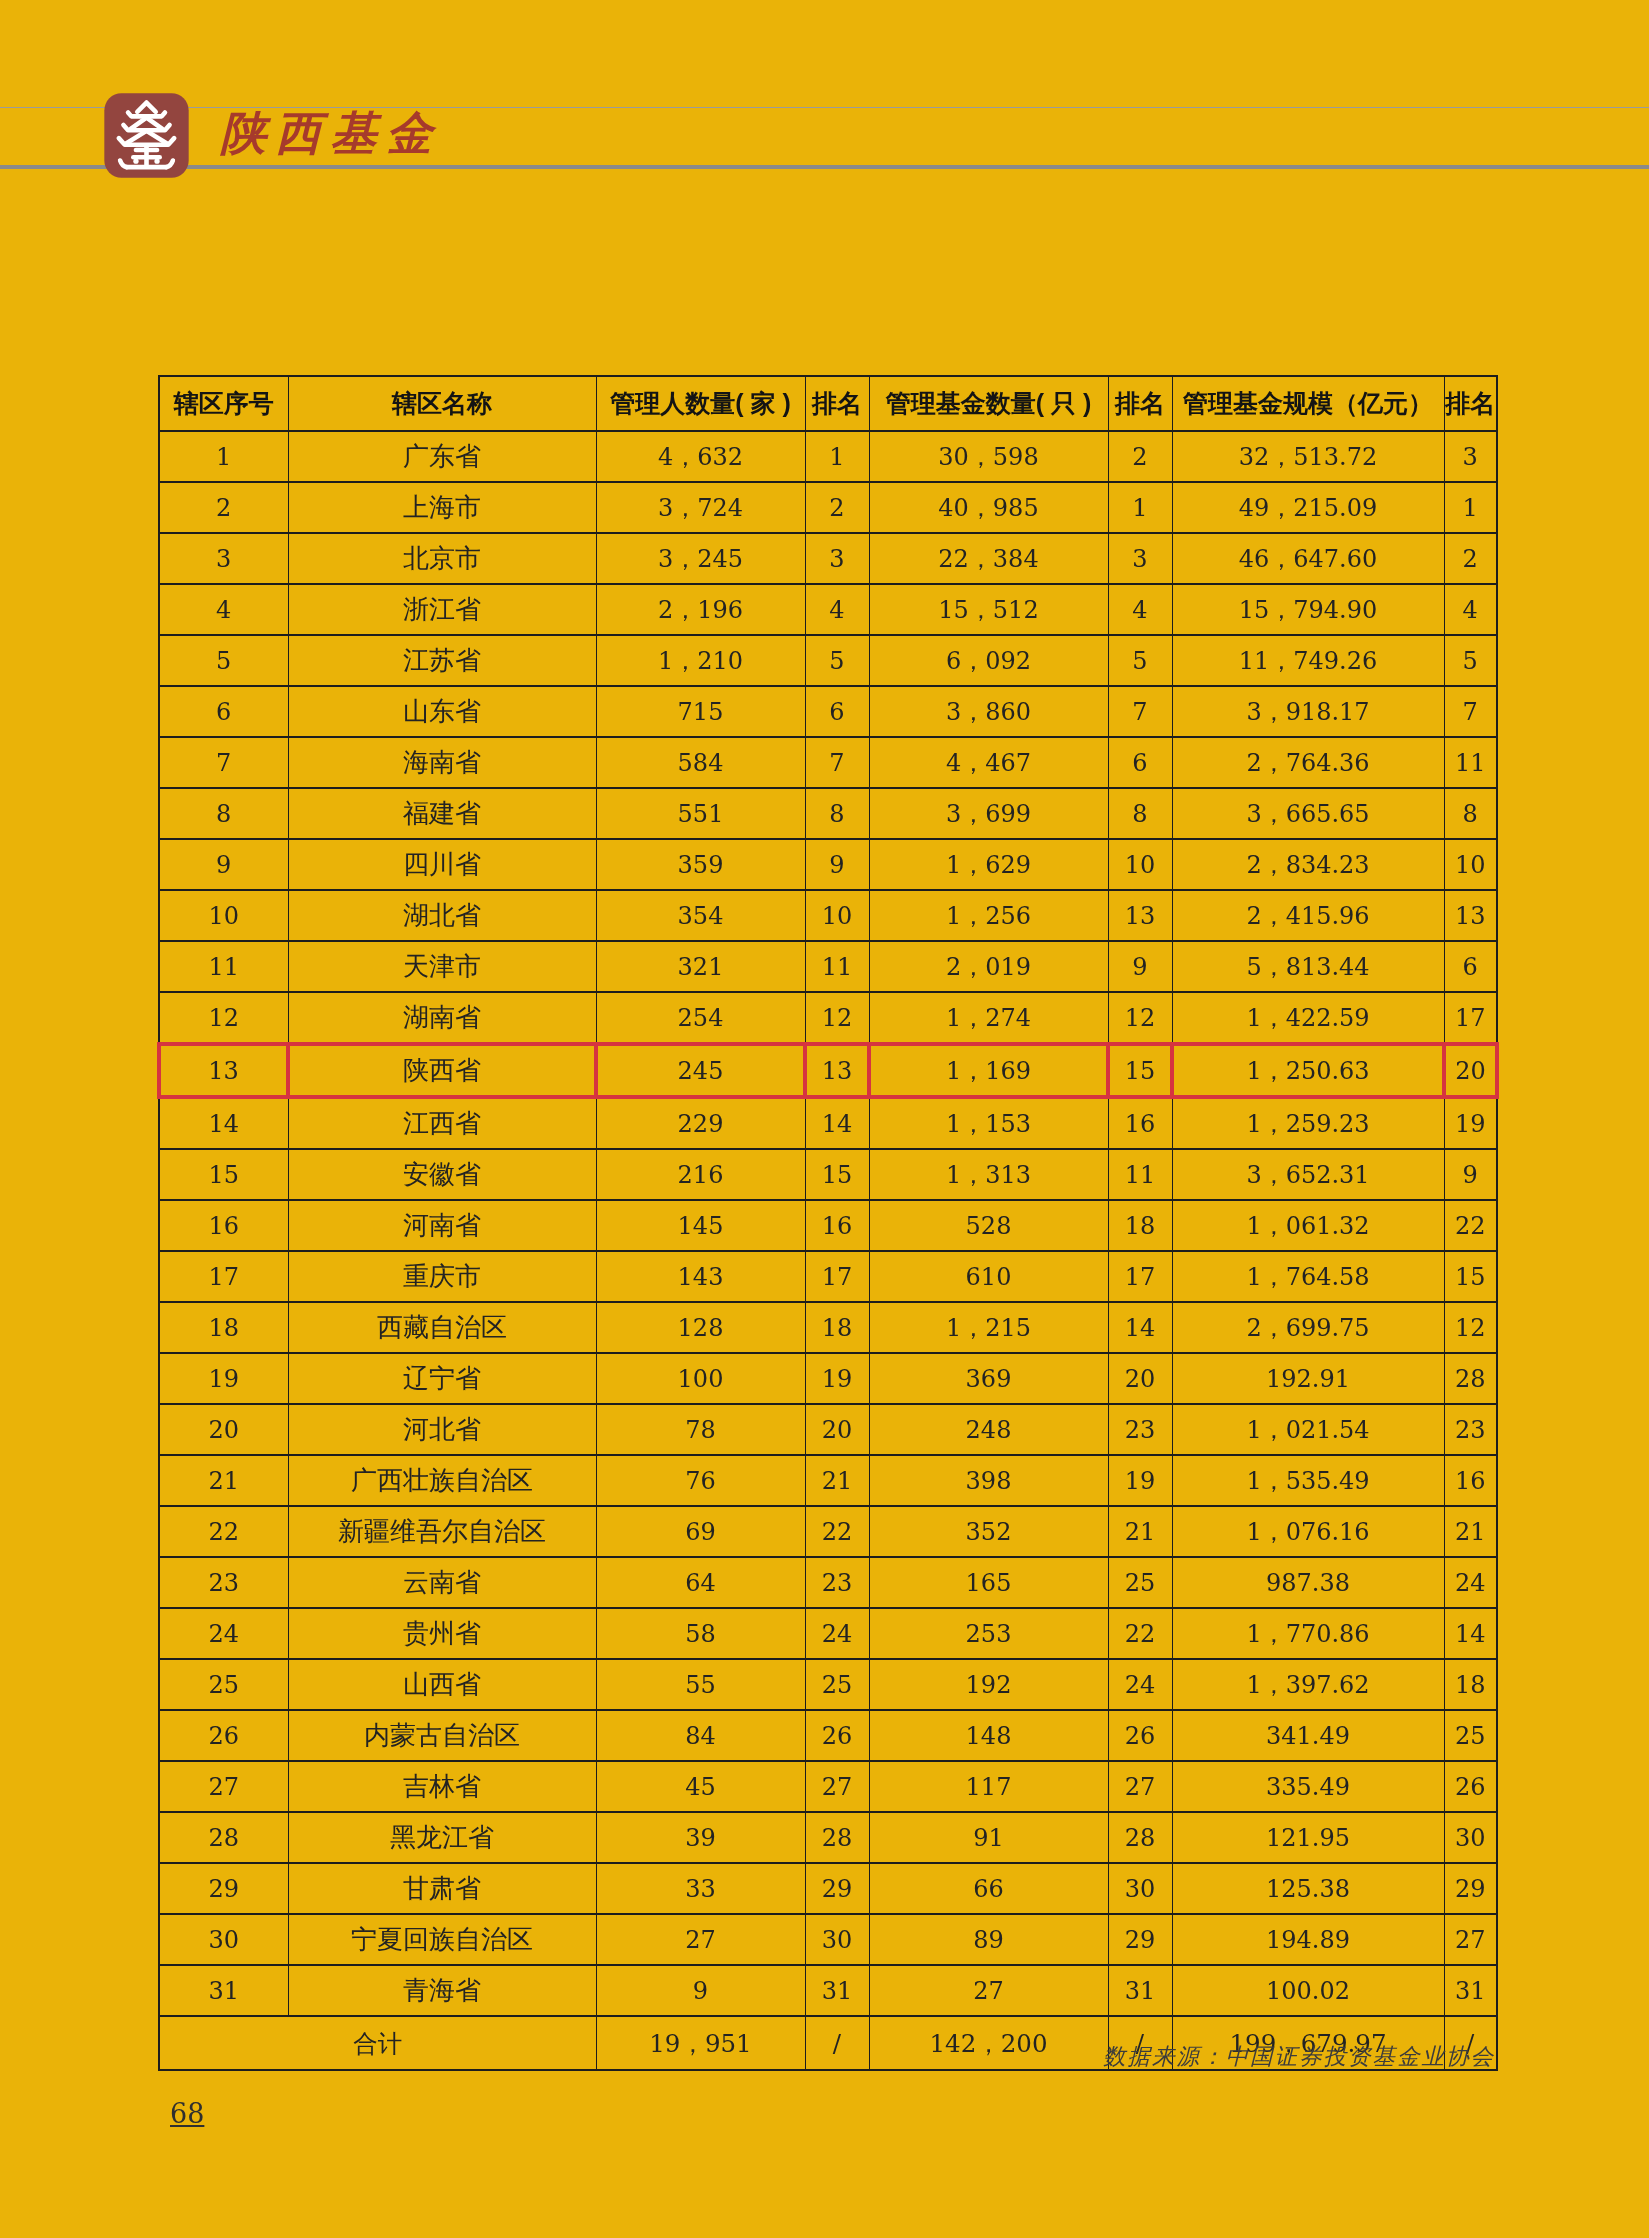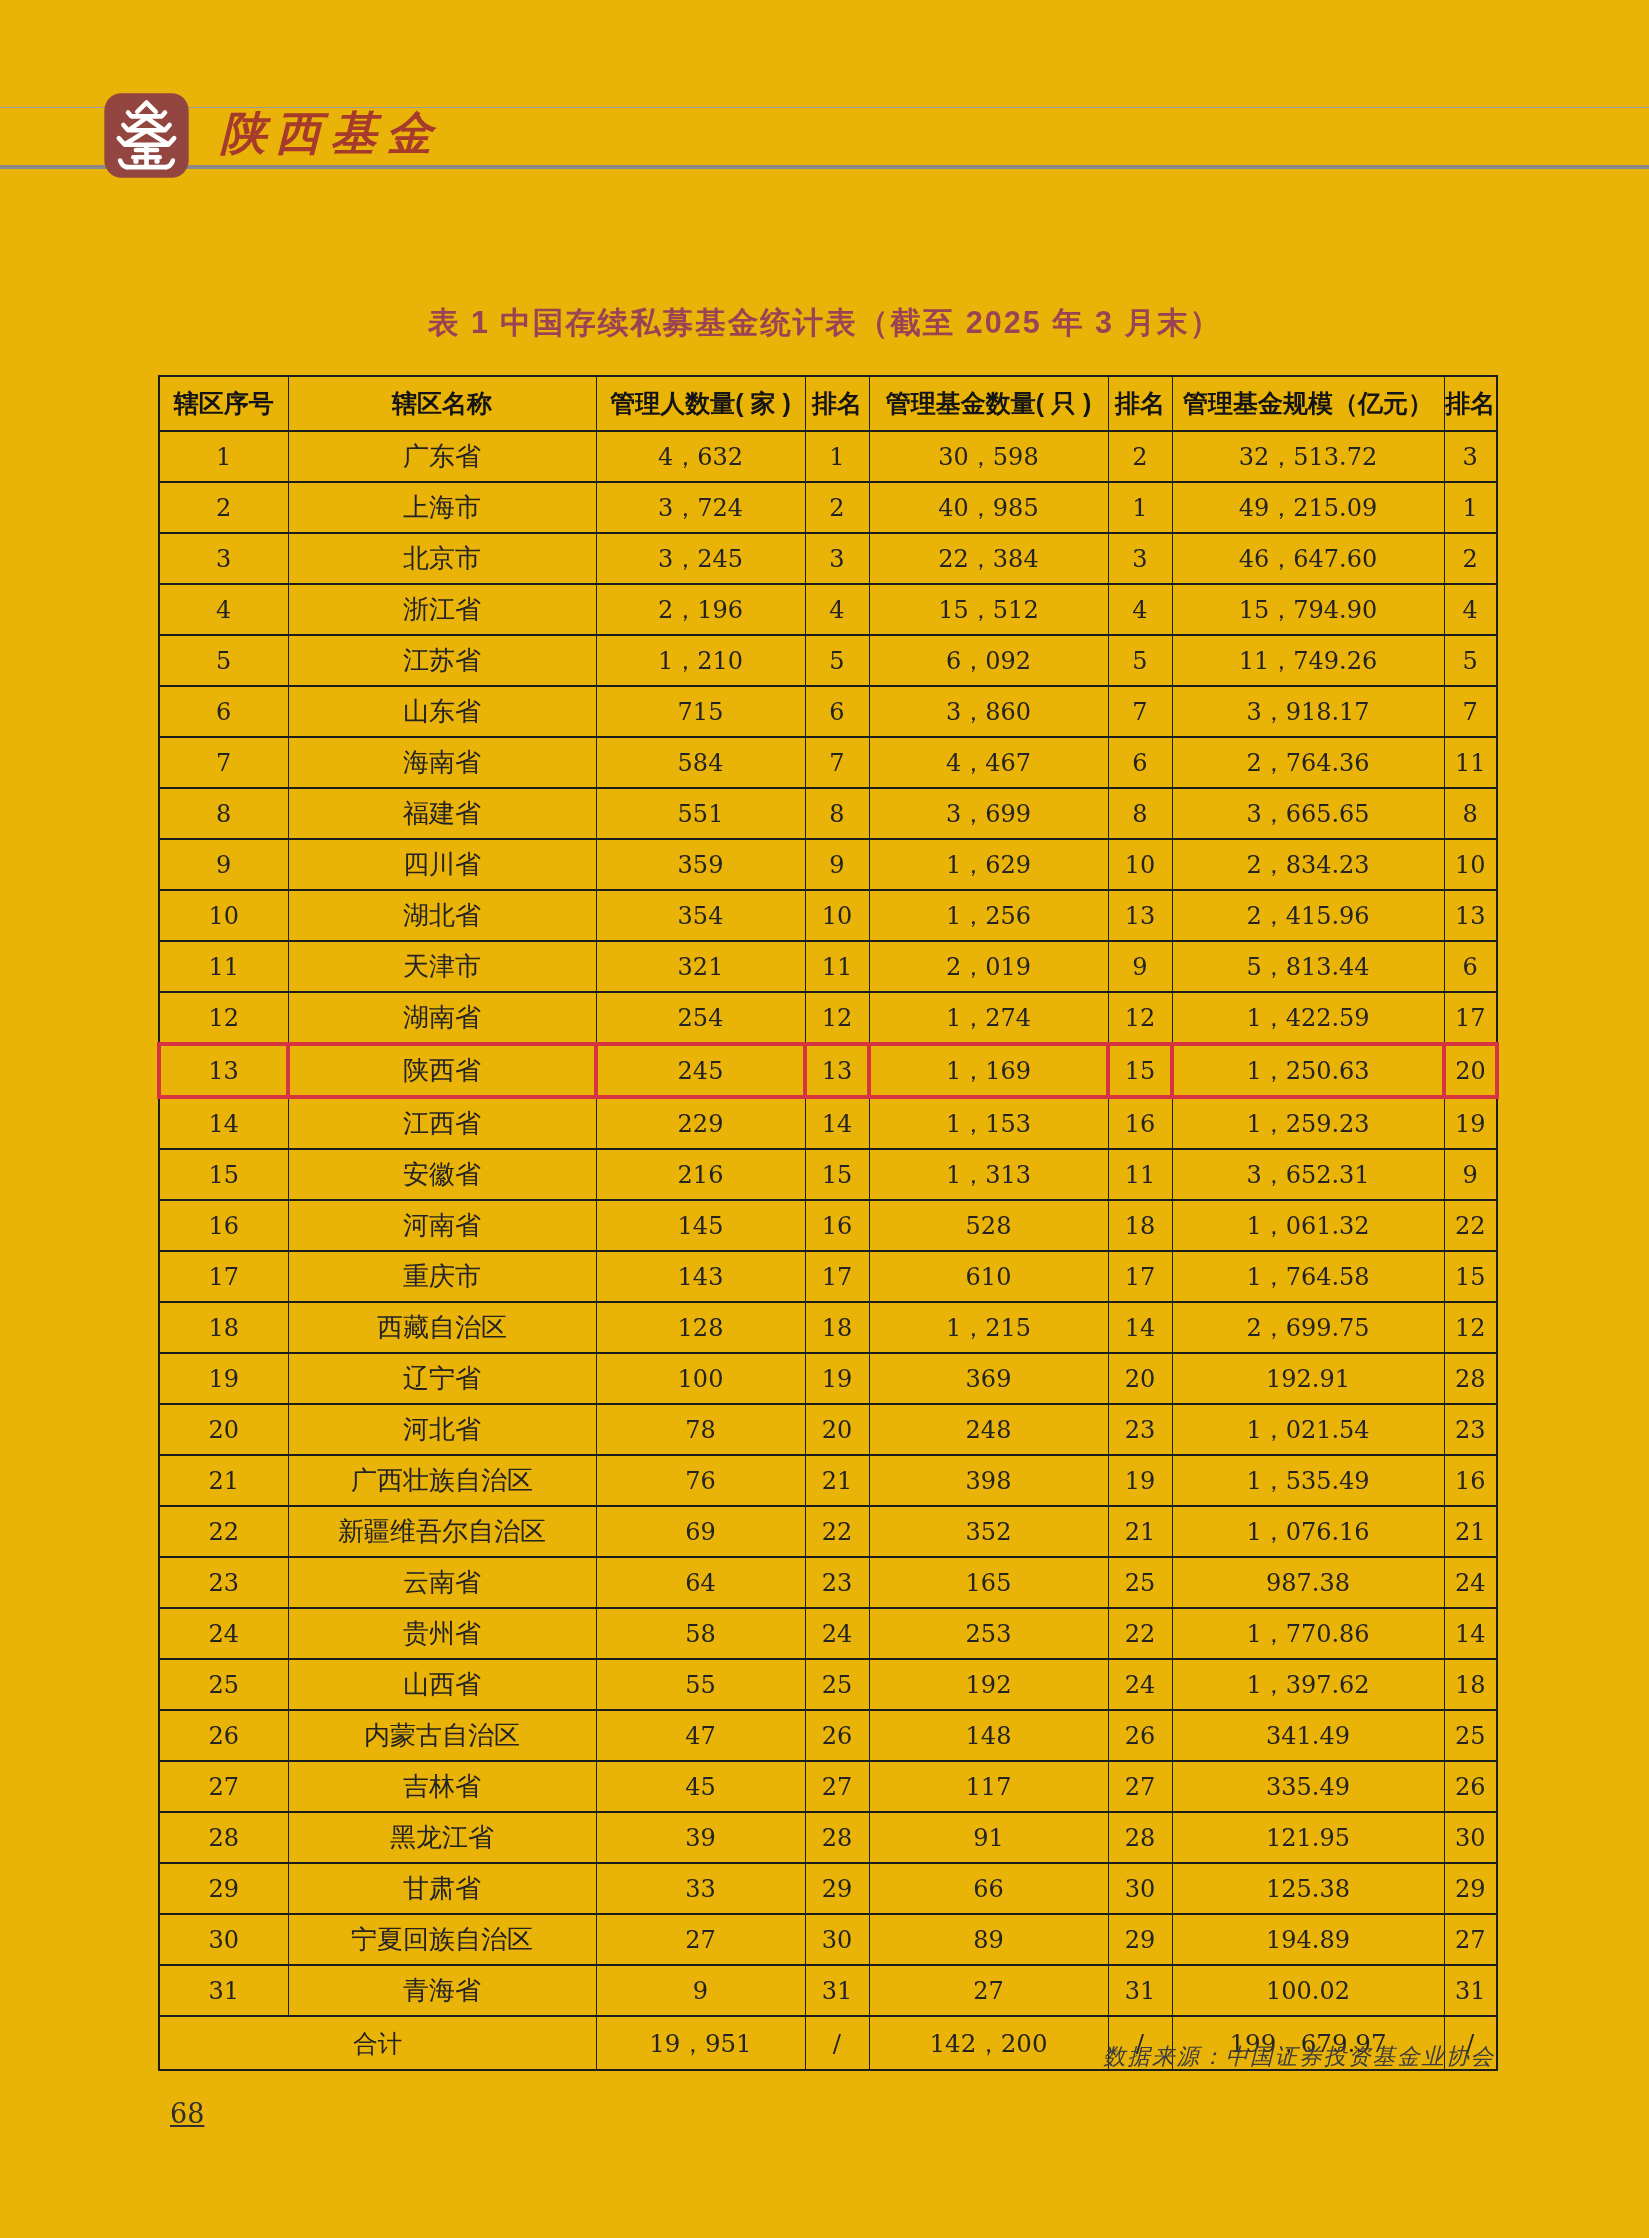--- a/index.html
+++ b/index.html
@@ -105,21 +105,20 @@
       <path d="M36 114 H96"></path>
       <path d="M26 104 Q29 113 36 114"></path>
       <path d="M106 104 Q103 113 96 114"></path>
     </g>
     <circle cx="50" cy="105" r="4" fill="#ffffff"></circle>
     <circle cx="82" cy="105" r="4" fill="#ffffff"></circle>
   </svg>
 
   <div class="brand">陕西基金</div>
 
-  <div class="doc-title">表 1 中国存续私募基金统计表（截至 2025 年 3 月末）</div>
 
   <div class="tbl-wrap">
     <table>
       <colgroup>
         <col style="width:129px">
           <col style="width:308px">
           <col style="width:209px">
           <col style="width:64px">
         <col style="width:239px">
           <col style="width:64px">
@@ -385,21 +384,21 @@
             <td>55</td>
             <td>25</td>
             <td>192</td>
             <td>24</td>
             <td>1，397.62</td>
             <td>18</td>
           </tr>
           <tr>
             <td>26</td>
             <td class="name">内蒙古自治区</td>
-            <td>47</td>
+            <td>84</td>
             <td>26</td>
             <td>148</td>
             <td>26</td>
             <td>341.49</td>
             <td>25</td>
           </tr>
           <tr>
             <td>27</td>
             <td class="name">吉林省</td>
             <td>45</td>

